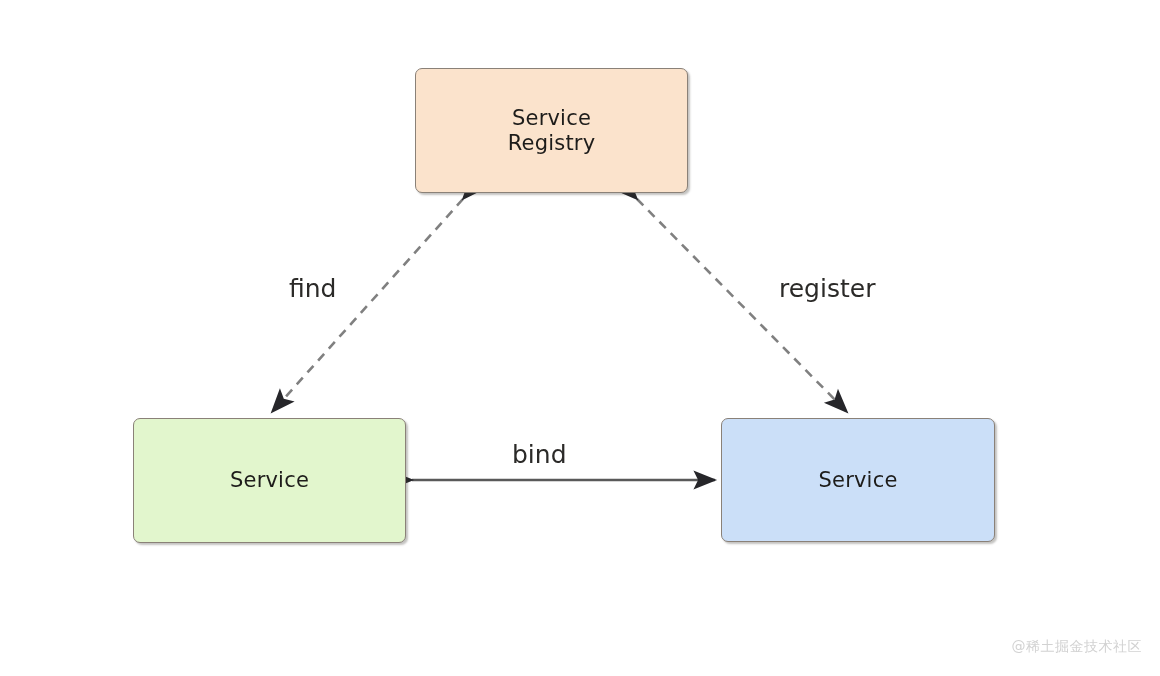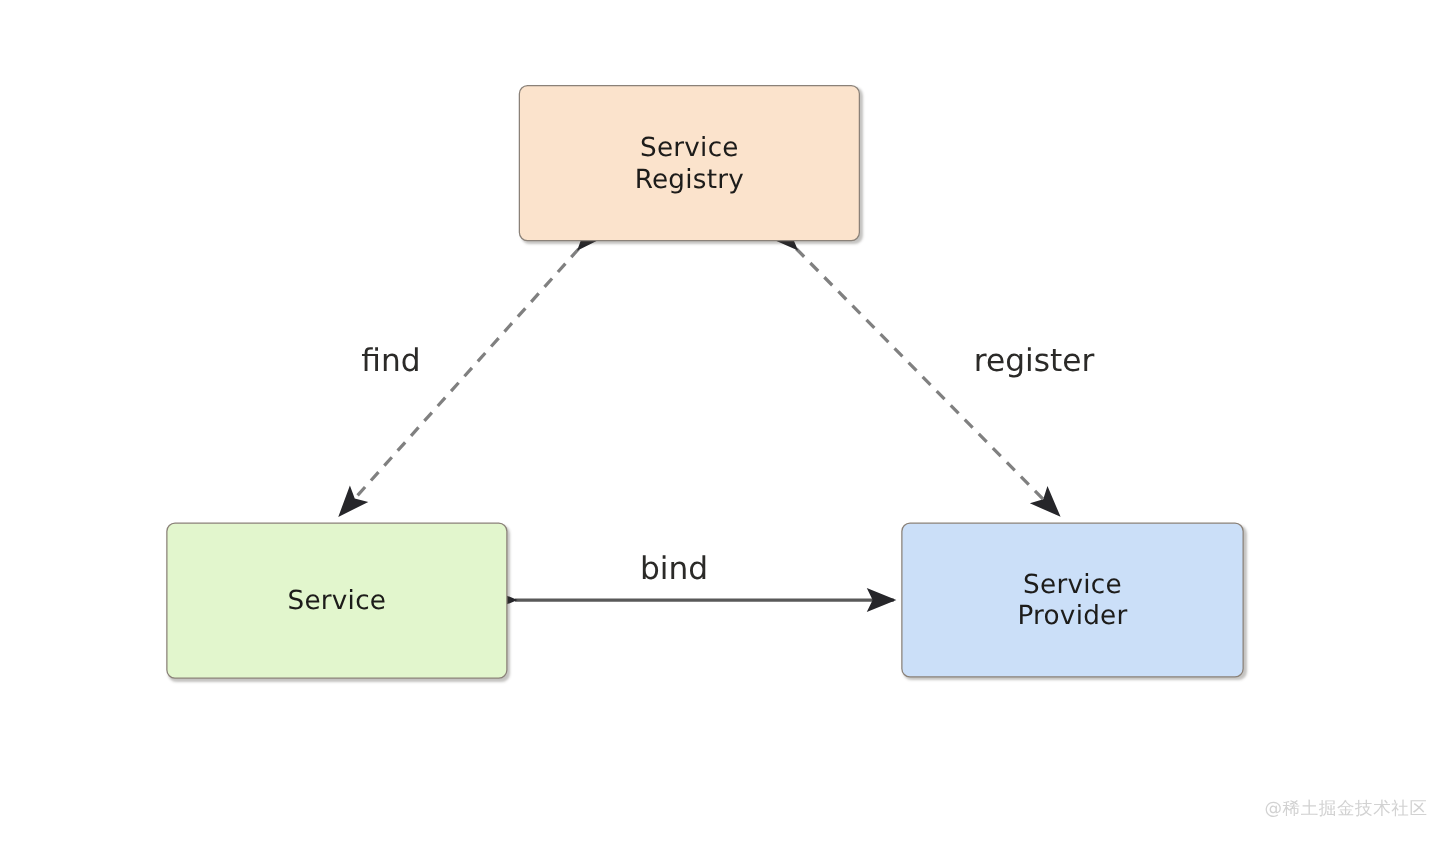--- a/index.html
+++ b/index.html
@@ -139,21 +139,20 @@
     <span class="line-1">Service</span>
     <span class="line-2">Registry</span>
   </div>
 
   <div class="node" id="node-service-requestor">
     <span class="line-1">Service</span>
   </div>
 
   <div class="node" id="node-service-provider">
     <span class="line-1">Service</span>
-    <span class="line-2">Provider</span>
   </div>
 
   <div class="edge-label" id="edge-label-find">find</div>
 
   <div class="edge-label" id="edge-label-register">register</div>
 
   <div class="edge-label" id="edge-label-bind">bind</div>
 
   <div id="watermark">@稀土掘金技术社区</div>
 

